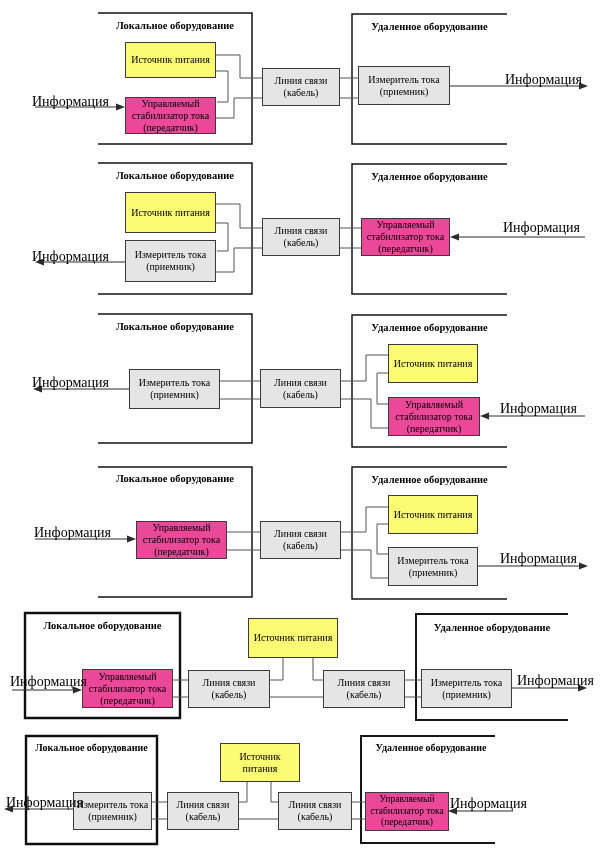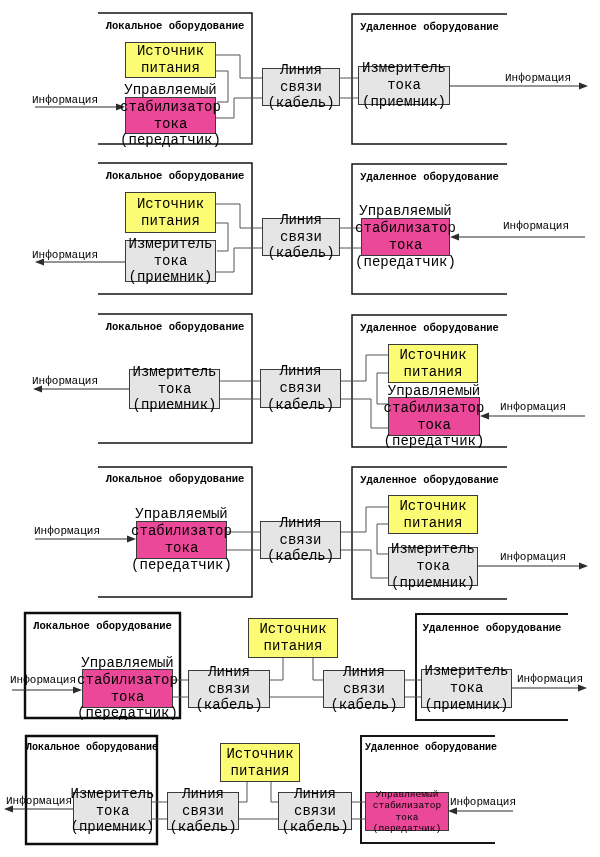--- a/index.html
+++ b/index.html
@@ -1,36 +1,36 @@
 <!DOCTYPE html>
 <html><head>
 <meta charset="utf-8">
 <style>
   html,body{margin:0;padding:0;background:#ffffff;}
   #diagram{
     position:relative;width:600px;height:857px;background:#ffffff;
-    font-family:Liberation Mono, monospace;color:#000;overflow:hidden;
+    font-family:Liberation Serif, serif;color:#000;overflow:hidden;
   }
   #wiring{position:absolute;left:0;top:0;}
   .panel{position:absolute;left:0;top:0;width:0;height:0;}
   .box{
     position:absolute;box-sizing:border-box;border:1px solid #3b3b3b;
     display:flex;align-items:center;justify-content:center;text-align:center;
-    font-size:14px;line-height:1.2;padding:1px;color:#000;
+    font-size:10px;line-height:1.2;padding:1px;color:#000;
   }
   .box-psu{background:#FCFC74;}
   .box-tx{background:#ec4899;}
   .box-rx{background:#e5e5e5;}
   .box-cable{background:#e5e5e5;}
   .frame-label{
     position:absolute;font-weight:bold;font-size:10.5px;text-align:center;
     white-space:nowrap;
   }
   .frame-label.small{font-size:10px;}
-  .info-label{position:absolute;font-size:11px;white-space:nowrap;}
+  .info-label{position:absolute;font-size:14px;white-space:nowrap;}
 </style>
 </head>
 <body>
 
 <div id="diagram">
 
   <svg id="wiring" width="600" height="857" viewBox="0 0 600 857" xmlns="http://www.w3.org/2000/svg">
 
     <g stroke="#151515" fill="none" stroke-width="1.5">
       <path d="M98,13 H252 V144 H98"></path>

